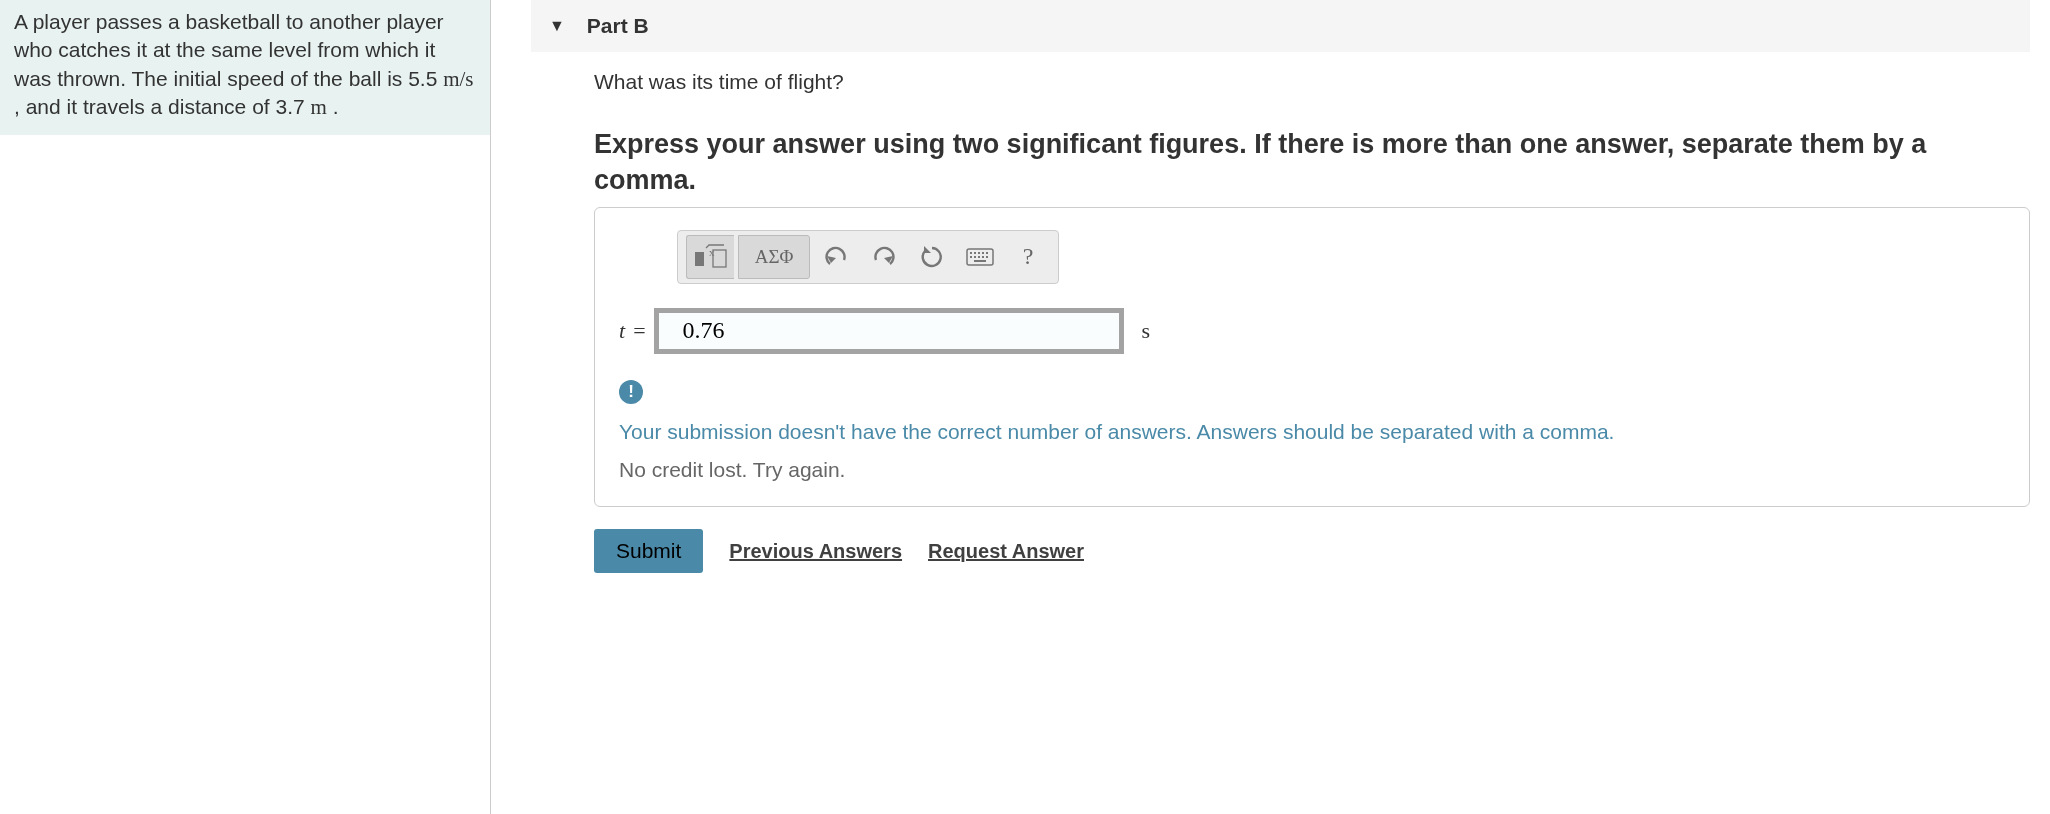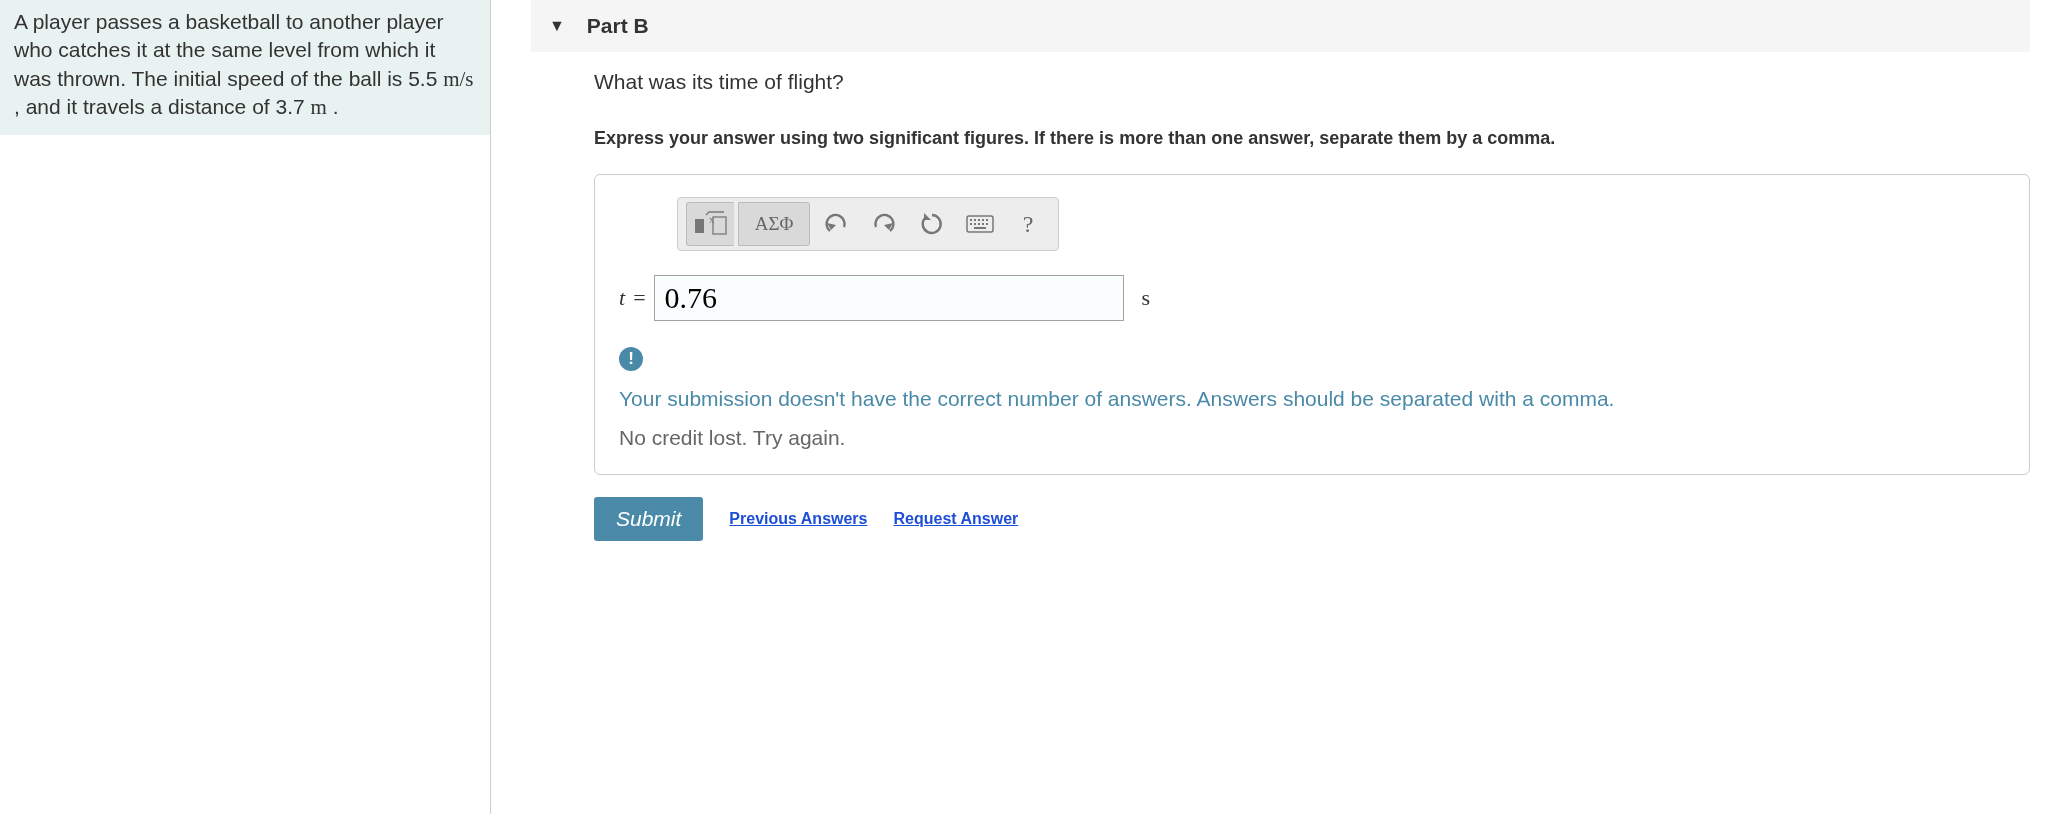--- a/index.html
+++ b/index.html
@@ -55,22 +55,22 @@
   }
   .content-block {
     padding-left: 58px;
   }
   .question {
     font-size: 21px;
     margin-bottom: 32px;
   }
   .instructions {
     font-weight: bold;
-    font-size: 18px;
-    margin-bottom: 24px;
+    font-size: 27px;
+    margin-bottom: 8px;
     line-height: 1.35;
   }
   .answer-box {
     border: 1px solid #ccc;
     border-radius: 6px;
     padding: 22px 24px 24px 24px;
     margin-bottom: 22px;
   }
   .toolbar {
     display: flex;
@@ -122,25 +122,25 @@
     font-family: Georgia, 'Times New Roman', serif;
     font-size: 22px;
     margin-right: 4px;
   }
   .equals {
     font-family: Georgia, 'Times New Roman', serif;
     font-size: 22px;
     margin: 0 8px 0 4px;
   }
   .answer-input {
-    border: 1px solid #a3a3a3;
+    border: 5px solid #a3a3a3;
     background: #fafdfd;
-    font-size: 30px;
-    font-family: Georgia, 'Times New Roman', serif;
-    padding: 4px 10px;
+    font-size: 24px;
+    font-family: Georgia, 'Times New Roman', serif;
+    padding: 4px 24px;
     width: 470px;
     height: 46px;
     outline: none;
   }
   .unit-label {
     font-family: Georgia, 'Times New Roman', serif;
     font-size: 22px;
     margin-left: 18px;
   }
   .feedback-icon {
@@ -166,33 +166,32 @@
     font-size: 21px;
     margin-top: 12px;
   }
   .actions {
     display: flex;
     align-items: center;
     gap: 26px;
   }
   .submit-btn {
     background: #4a8aa8;
-    color: #ffffff;
+    color: #000000;
     border: none;
     padding: 10px 22px;
     font-size: 21px;
     border-radius: 3px;
     cursor: pointer;
-    font-style: italic;
   }
   .link {
-    color: #1d4ed8;
+    color: #404040;
     font-weight: bold;
     text-decoration: underline;
-    font-size: 16px;
+    font-size: 20px;
     cursor: pointer;
   }
 </style>
 </head>
 <body>
 
 <div class="container">
   <div class="left-panel">
     <div class="problem-text">
       <span>A player passes a basketball to another player who catches it at the same level from which it was thrown. The initial speed of the ball is 5.5 </span><span class="unit-frac">m/s</span><span> , and it travels a distance of 3.7 </span><span class="unit-frac">m</span><span> .</span>

